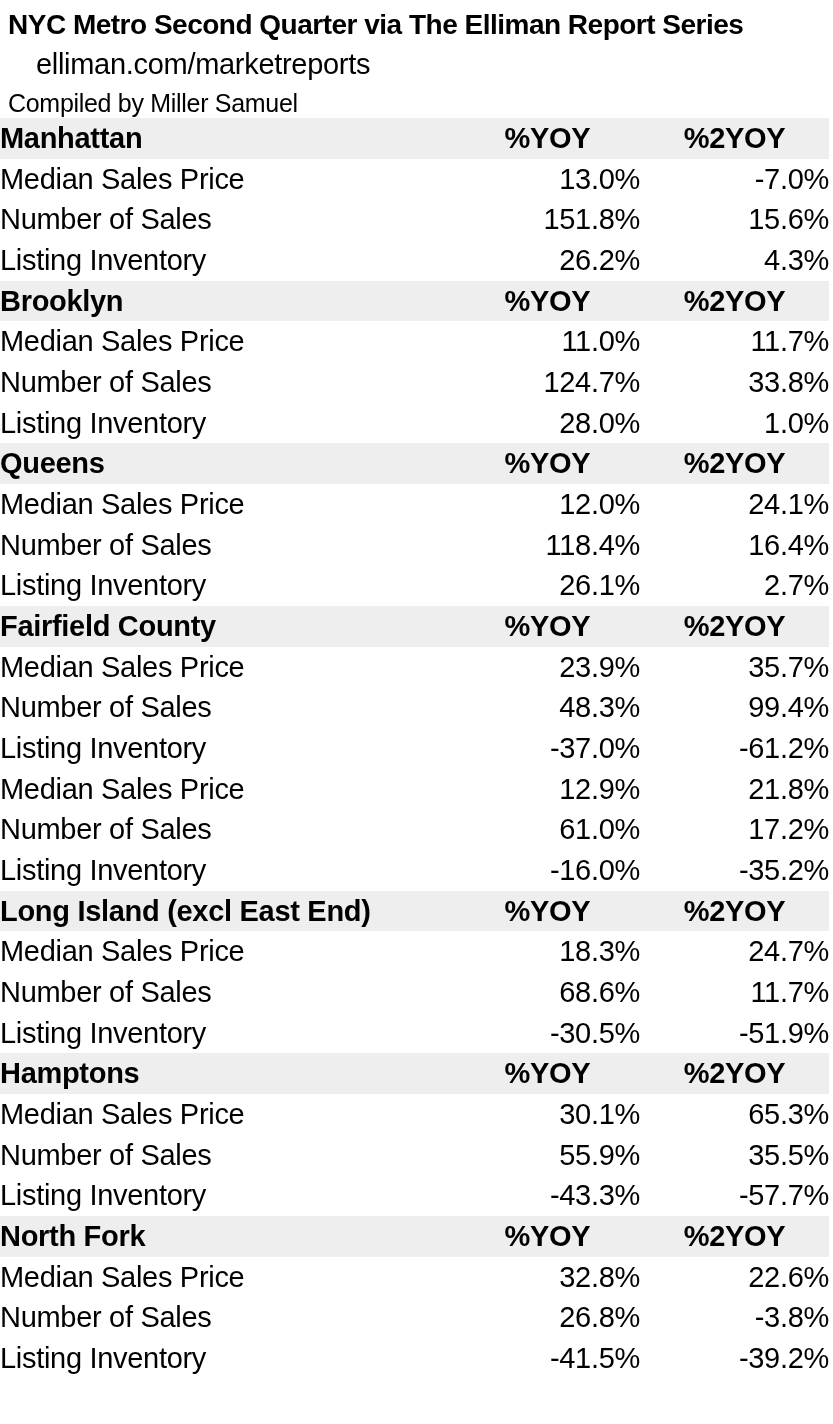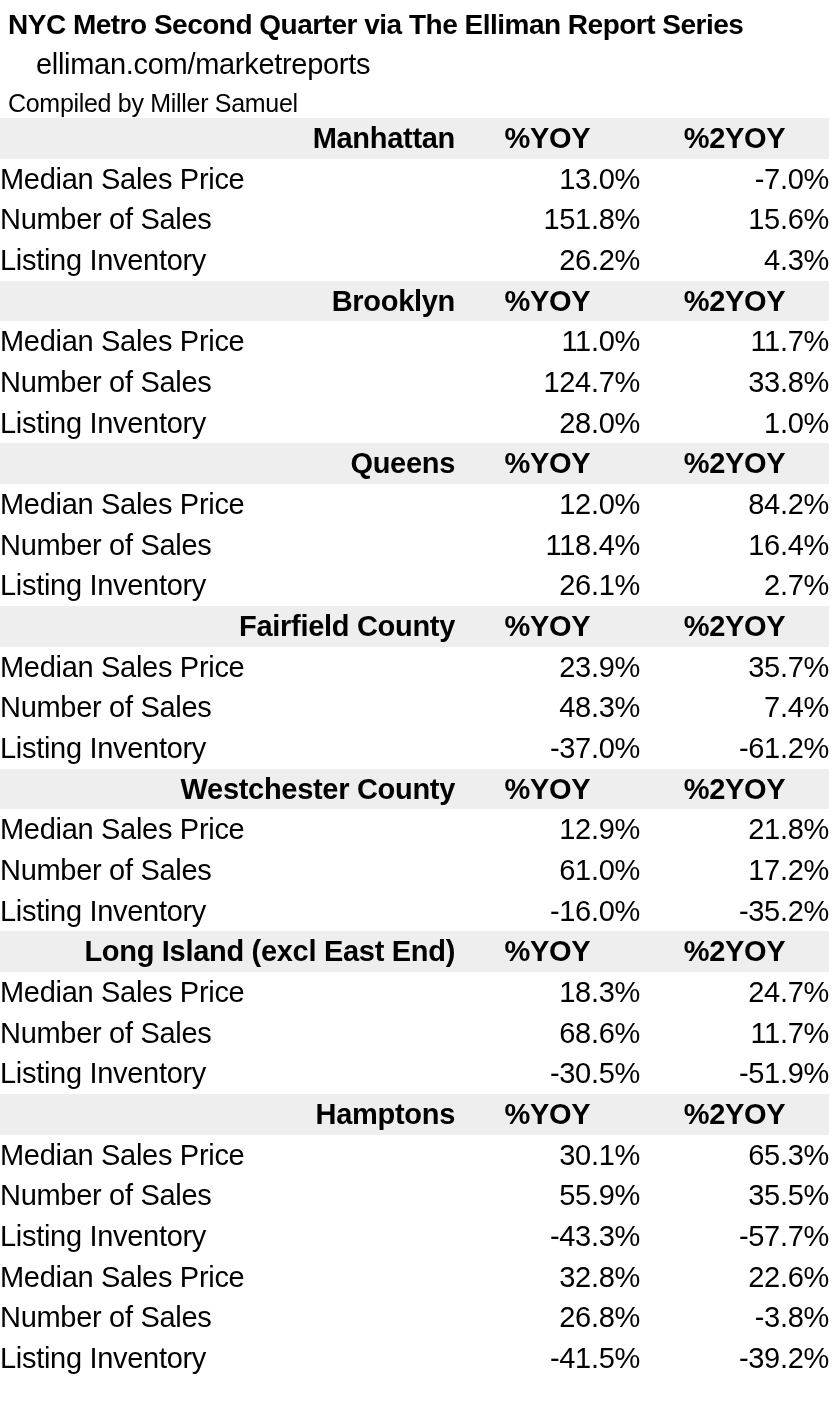--- a/index.html
+++ b/index.html
@@ -21,21 +21,21 @@
   table.report {
     border-collapse: collapse; table-layout: fixed;
     width: 829px;
   }
   table.report td {
     height: 40.68px; padding: 0; vertical-align: middle;
     font-size: 29px; letter-spacing: -0.3px; white-space: nowrap;
     overflow: hidden;
   }
   .band td { background: var(--band, #eeeeee); }
-  td.region  { font-weight: bold; padding-left: 8px; text-align: right; }
+  td.region  { font-weight: bold; padding-left: 8px; }
   td.colhead { font-weight: bold; text-align: center; }
   td.metric  { padding-left: 8px; }
   td.val     { text-align: right; padding-right: 7px; }
 </style>
 </head>
 <body>
 
 <div class="sheet">
   <div class="topblock">
     <div class="title">NYC Metro Second Quarter via The Elliman Report Series</div>
@@ -94,21 +94,21 @@
       </tr>
 
       <tr class="band">
         <td class="region">Queens</td>
         <td class="colhead">%YOY</td>
         <td class="colhead">%2YOY</td>
       </tr>
       <tr>
         <td class="metric">Median Sales Price</td>
         <td class="val">12.0%</td>
-        <td class="val">84.2%</td>
+        <td class="val">24.1%</td>
       </tr>
       <tr>
         <td class="metric">Number of Sales</td>
         <td class="val">118.4%</td>
         <td class="val">16.4%</td>
       </tr>
       <tr>
         <td class="metric">Listing Inventory</td>
         <td class="val">26.1%</td>
         <td class="val">2.7%</td>
@@ -120,33 +120,28 @@
         <td class="colhead">%2YOY</td>
       </tr>
       <tr>
         <td class="metric">Median Sales Price</td>
         <td class="val">23.9%</td>
         <td class="val">35.7%</td>
       </tr>
       <tr>
         <td class="metric">Number of Sales</td>
         <td class="val">48.3%</td>
-        <td class="val">7.4%</td>
+        <td class="val">99.4%</td>
       </tr>
       <tr>
         <td class="metric">Listing Inventory</td>
         <td class="val">-37.0%</td>
         <td class="val">-61.2%</td>
       </tr>
 
-      <tr class="band">
-        <td class="region">Westchester County</td>
-        <td class="colhead">%YOY</td>
-        <td class="colhead">%2YOY</td>
-      </tr>
       <tr>
         <td class="metric">Median Sales Price</td>
         <td class="val">12.9%</td>
         <td class="val">21.8%</td>
       </tr>
       <tr>
         <td class="metric">Number of Sales</td>
         <td class="val">61.0%</td>
         <td class="val">17.2%</td>
       </tr>
@@ -191,20 +186,25 @@
         <td class="metric">Number of Sales</td>
         <td class="val">55.9%</td>
         <td class="val">35.5%</td>
       </tr>
       <tr>
         <td class="metric">Listing Inventory</td>
         <td class="val">-43.3%</td>
         <td class="val">-57.7%</td>
       </tr>
 
+      <tr class="band">
+        <td class="region">North Fork</td>
+        <td class="colhead">%YOY</td>
+        <td class="colhead">%2YOY</td>
+      </tr>
       <tr>
         <td class="metric">Median Sales Price</td>
         <td class="val">32.8%</td>
         <td class="val">22.6%</td>
       </tr>
       <tr>
         <td class="metric">Number of Sales</td>
         <td class="val">26.8%</td>
         <td class="val">-3.8%</td>
       </tr>

